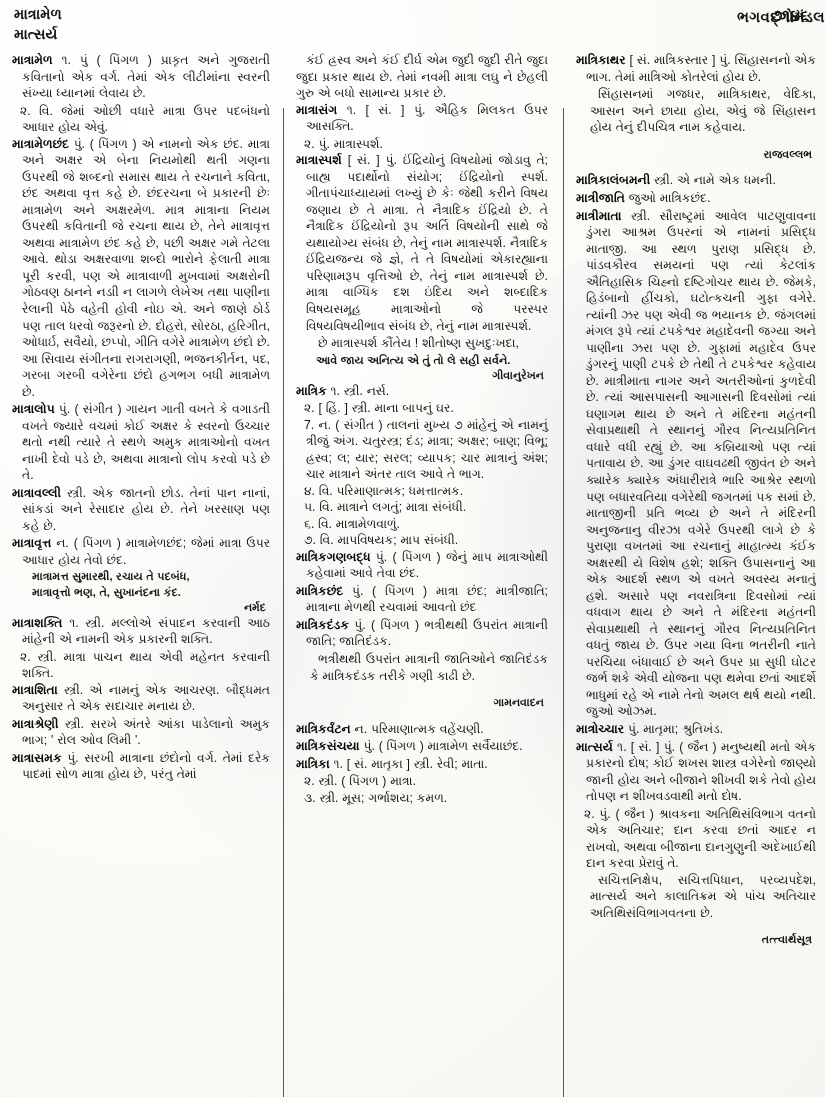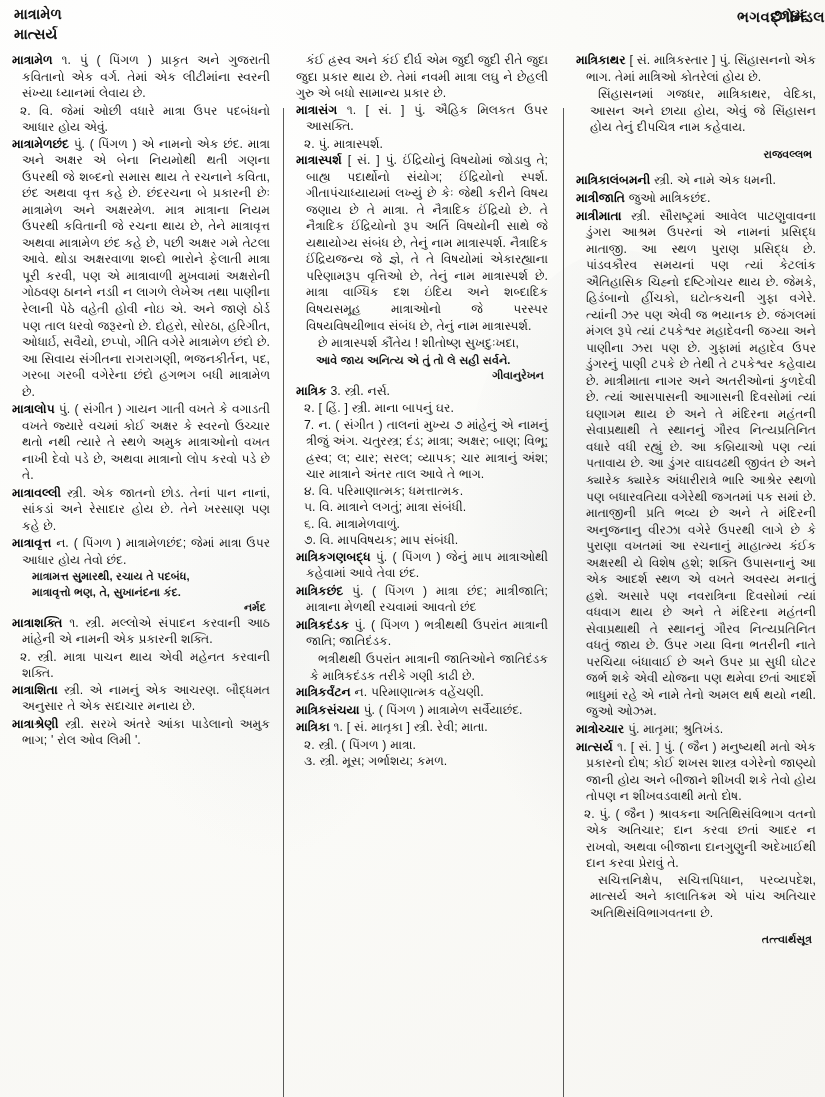--- a/index.html
+++ b/index.html
@@ -102,42 +102,44 @@
         <p class="entry"><span class="hw">માત્રાવૃત્ત</span><span> ન. ( પિંગળ ) માત્રામેળછંદ; જેમાં માત્રા ઉપર આધાર હોય તેવો છંદ.</span></p>
         <div class="verse">
           <span class="vl">માત્રામત્ત સુમારથી, રચાય તે પદબંધ,</span>
           <span class="vl">માત્રાવૃત્તો ભણ, તે, સુખાનંદના કંદ.</span>
           <span class="attrib">નર્મદ</span>
         </div>
         <p class="entry"><span class="hw">માત્રાશક્તિ</span><span> ૧. સ્ત્રી. મલ્લોએ સંપાદન કરવાની આઠ માંહેની એ નામની એક પ્રકારની શક્તિ.</span></p>
         <p class="sense">૨. સ્ત્રી. માત્રા પાચન થાય એવી મહેનત કરવાની શક્તિ.</p>
         <p class="entry"><span class="hw">માત્રાશિતા</span><span> સ્ત્રી. એ નામનું એક આચરણ. બૌદ્ધમત અનુસાર તે એક સદાચાર મનાય છે.</span></p>
         <p class="entry"><span class="hw">માત્રાશ્રેણી</span><span> સ્ત્રી. સરખે અંતરે આંકા પાડેલાનો અમુક ભાગ; ' રોલ ઓવ લિમી '.</span></p>
+        <p class="entry"><span class="hw">માત્રાસમક</span><span> પું. સરખી માત્રાના છંદોનો વર્ગ. તેમાં દરેક પાદમાં સોળ માત્રા હોય છે, પરંતુ તેમાં</span></p>
       </div>
     <div class="col c2">
         <p class="cont">કંઈ હ્રસ્વ અને કંઈ દીર્ઘ એમ જુદી જુદી રીતે જુદા જુદા પ્રકાર થાય છે. તેમાં નવમી માત્રા લઘુ ને છેહલી ગુરુ એ બધો સામાન્ય પ્રકાર છે.</p>
         <p class="entry"><span class="hw">માત્રાસંગ</span><span> ૧. [ સં. ] પું. ઐહિક મિલકત ઉપર આસક્તિ.</span></p>
         <p class="sense">૨. પું. માત્રાસ્પર્શ.</p>
         <p class="entry"><span class="hw">માત્રાસ્પર્શ</span><span> [ સં. ] પું. ઈંદ્રિયોનું વિષયોમાં જોડાવુ તે; બાહ્ય પદાર્થોનો સંયોગ; ઈંદ્રિયોનો સ્પર્શ. ગીતાપંચાધ્યાયમાં લખ્યું છે કેઃ જેથી કરીને વિષય જણાય છે તે માત્રા. તે નૈત્રાદિક ઈંદ્રિયો છે. તે નૈત્રાદિક ઈંદ્રિયોનો રૂપ અર્તિ વિષયોની સાથે જે યથાયોગ્ય સંબંધ છે, તેનું નામ માત્રાસ્પર્શ. નૈત્રાદિક ઈંદ્રિયજન્ય જે જ્ઞે, તે તે વિષયોમાં એકારહ્યાના પરિણામરૂપ વૃત્તિઓ છે, તેનું નામ માત્રાસ્પર્શ છે. માત્રા વાગ્ધિક દશ ઇંદિય અને શબ્દાદિક વિષયસમૂહ માત્રાઓનો જે પરસ્પર વિષયવિષયીભાવ સંબંધ છે, તેનું નામ માત્રાસ્પર્શ.</span></p>
         <p class="quoteblk">છે માત્રાસ્પર્શ કૌંતેય ! શીતોષ્ણ સુખદુઃખદા,</p>
         <div class="verse">
           <span class="vl">આવે જાય અનિત્ય એ તું તો લે સહી સર્વને.</span>
           <span class="attrib">ગીવાનુરેખન</span>
         </div>
-        <p class="entry"><span class="hw">માત્રિક</span><span> 3. સ્ત્રી. નર્સ.</span></p>
+        <p class="entry"><span class="hw">માત્રિક</span><span> ૧. સ્ત્રી. નર્સ.</span></p>
         <p class="sense">૨. [ હિં. ] સ્ત્રી. માના બાપનું ઘર.</p>
         <p class="sense">7. ન. ( સંગીત ) તાલનાં મુખ્ય ૭ માંહેનું એ નામનું ત્રીજું અંગ. ચતુરસ્ત્ર; દંડ; માત્રા; અક્ષર; બાણ; વિભૂ; હ્રસ્વ; લ; યાર; સરલ; વ્યાપક; ચાર માત્રાનું અંશ; ચાર માત્રાને અંતર તાલ આવે તે ભાગ.</p>
         <p class="sense">૪. વિ. પરિમાણાત્મક; ધમત્તાત્મક.</p>
         <p class="sense">૫. વિ. માત્રાને લગતું; માત્રા સંબંધી.</p>
         <p class="sense">૬. વિ. માત્રામેળવાળું.</p>
         <p class="sense">૭. વિ. માપવિષયક; માપ સંબંધી.</p>
         <p class="entry"><span class="hw">માત્રિકગણબદ્ધ</span><span> પું. ( પિંગળ ) જેનું માપ માત્રાઓથી કહેવામાં આવે તેવા છંદ.</span></p>
         <p class="entry"><span class="hw">માત્રિકછંદ</span><span> પું. ( પિંગળ ) માત્રા છંદ; માત્રીજાતિ; માત્રાના મેળથી રચવામાં આવતો છંદ</span></p>
         <p class="entry"><span class="hw">માત્રિકદંડક</span><span> પું. ( પિંગળ ) ભત્રીથથી ઉપરાંત માત્રાની જાતિ; જાતિદંડક.</span></p>
         <p class="quoteblk">ભત્રીથથી ઉપરાંત માત્રાની જાતિઓને જાતિદંડક કે માત્રિકદંડક તરીકે ગણી કાઢી છે.</p>
+        <p class="attrib">ગામનવાદન</p>
         <p class="entry"><span class="hw">માત્રિકર્વંટન</span><span> ન. પરિમાણાત્મક વહેંચણી.</span></p>
         <p class="entry"><span class="hw">માત્રિકસંચયા</span><span> પું. ( પિંગળ ) માત્રામેળ સર્વૈયાછંદ.</span></p>
         <p class="entry"><span class="hw">માત્રિકા</span><span> ૧. [ સં. માતૃકા ] સ્ત્રી. રેવી; માતા.</span></p>
         <p class="sense">૨. સ્ત્રી. ( પિંગળ ) માત્રા.</p>
         <p class="sense">૩. સ્ત્રી. મૂસ; ગર્ભાશય; કમળ.</p>
       </div>
     <div class="col c3">
         <p class="entry"><span class="hw">માત્રિકાથર</span><span> [ સં. માત્રિકસ્તાર ] પું. સિંહાસનનો એક ભાગ. તેમાં માત્રિઓ કોતરેલાં હોય છે.</span></p>
         <p class="quoteblk">સિંહાસનમાં ગજધર, માત્રિકાથર, વેદિકા, આસન અને છાયા હોય, એવું જે સિંહાસન હોય તેનું દીપચિત્ર નામ કહેવાય.</p>
         <p class="attrib">રાજવલ્લભ</p>

